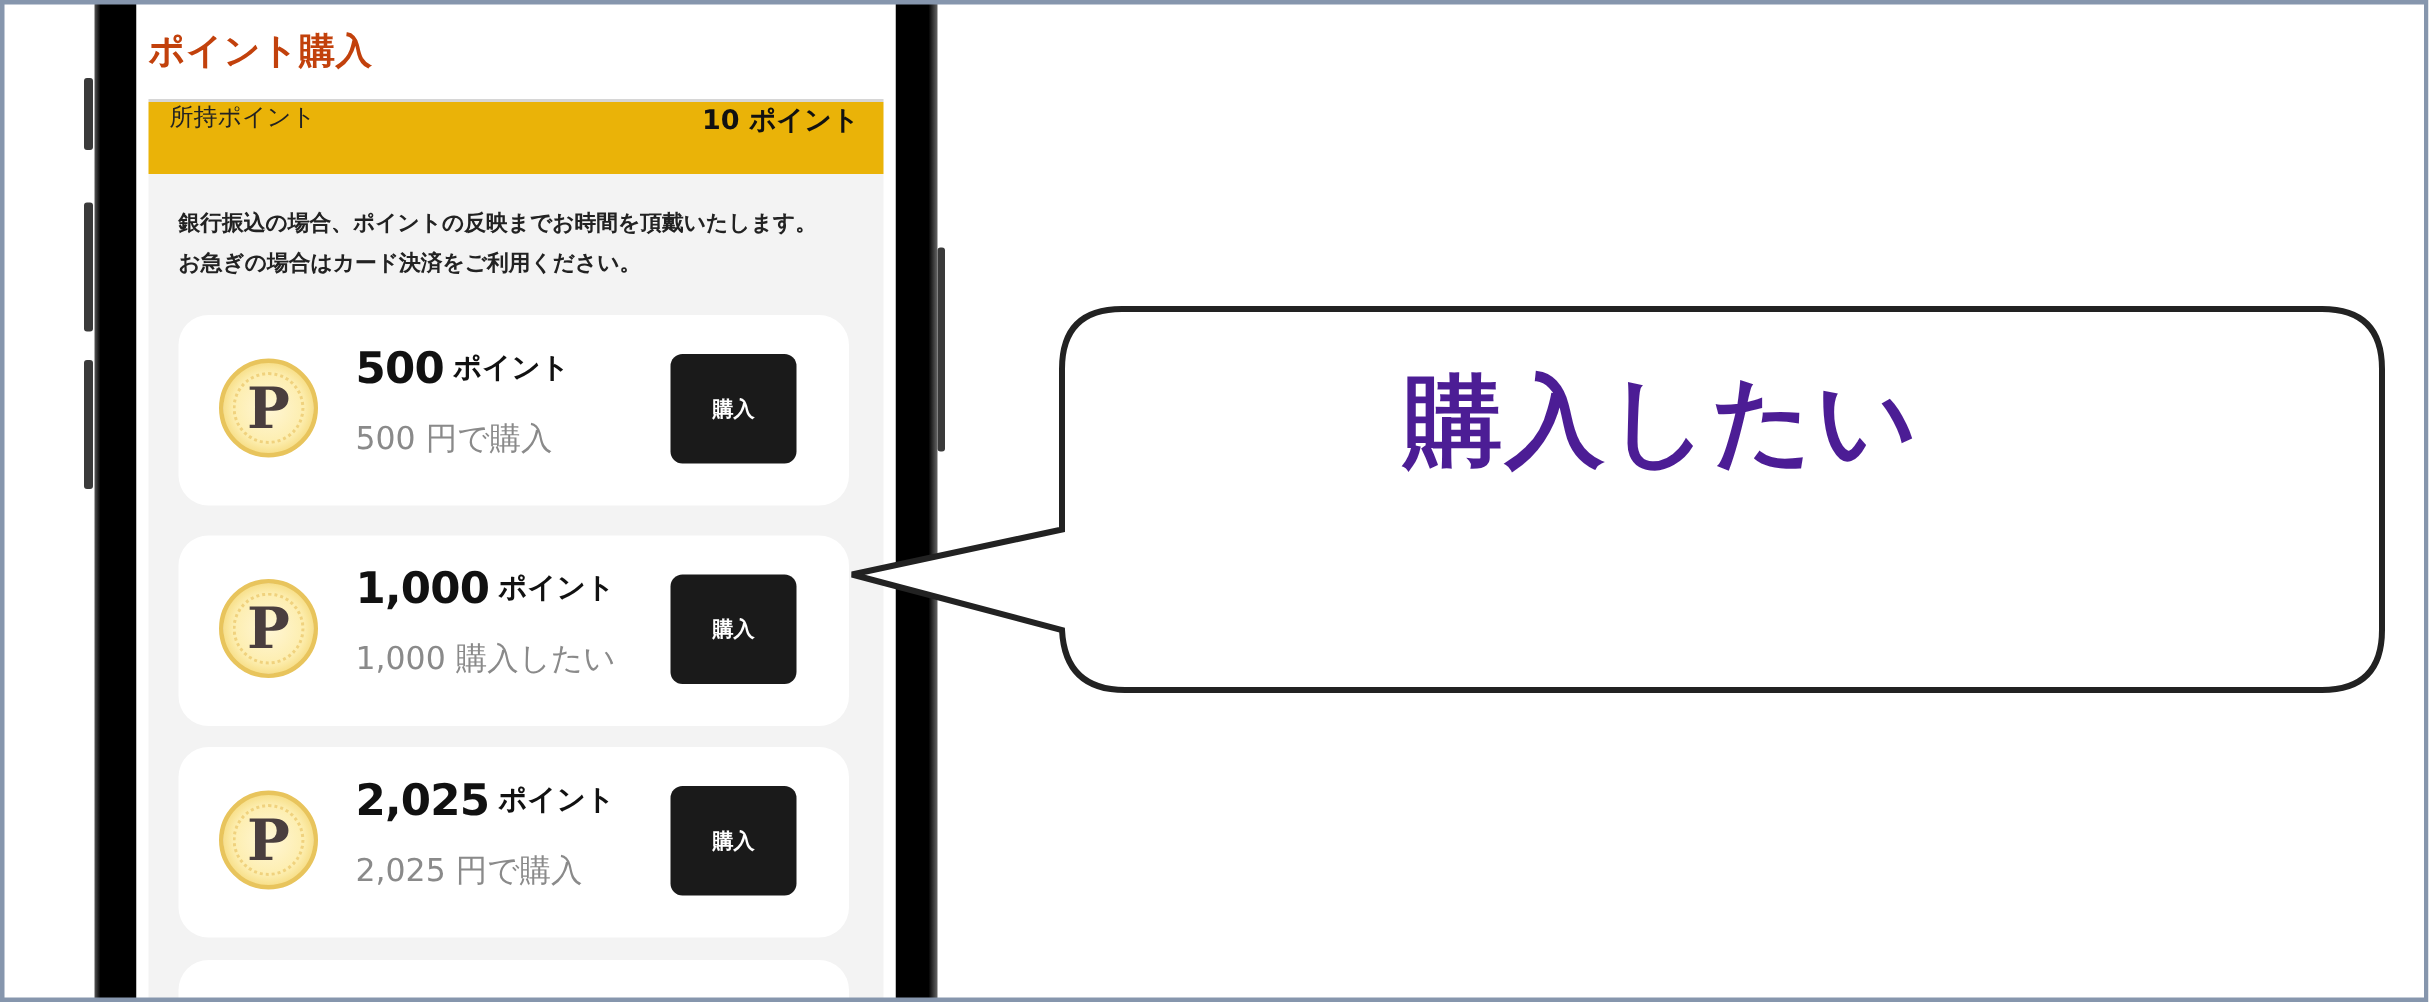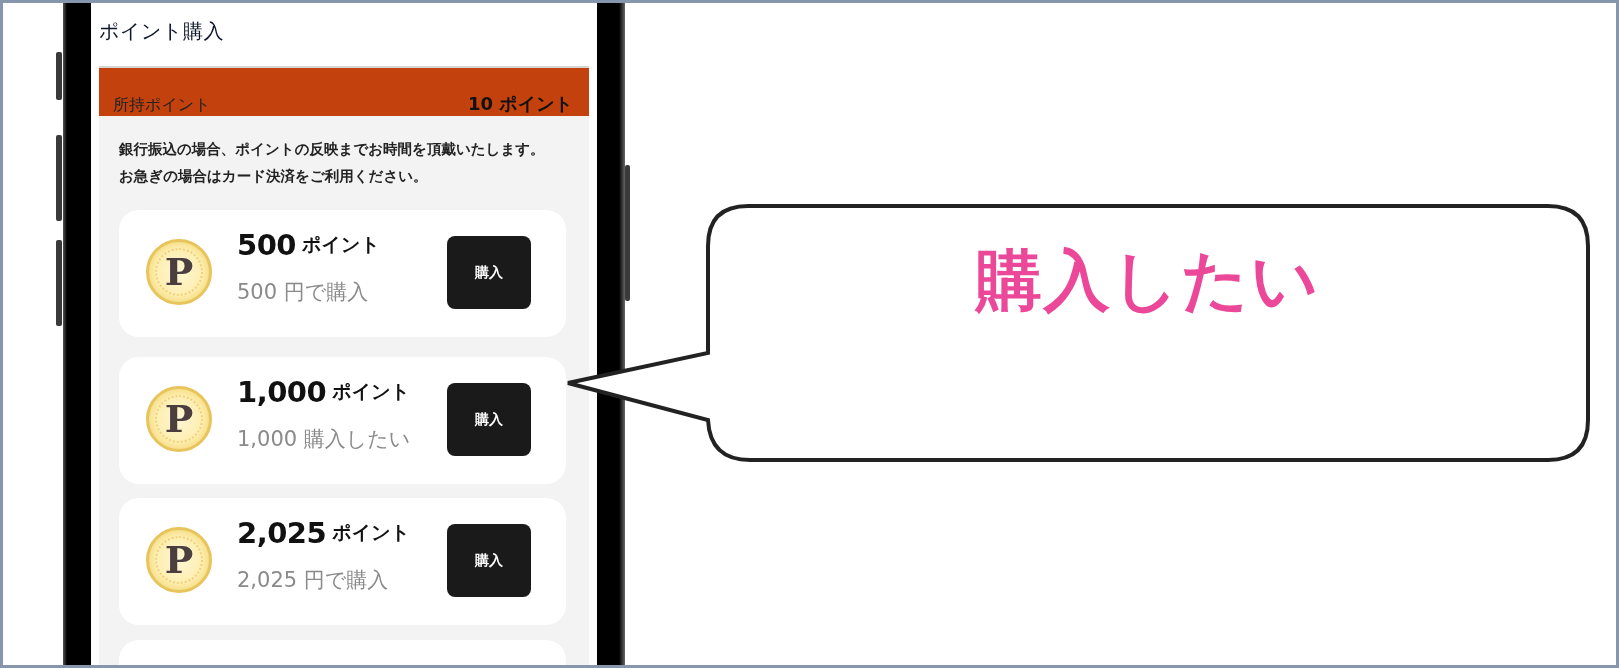--- a/index.html
+++ b/index.html
@@ -12,25 +12,25 @@
     }
 
     
     .side-btn { position: absolute; background: #3a3a3a; border-radius: 2px; }
     .phone-bezel-l { position: absolute; left: 63px; top: 0; width: 28px; height: 668px;
       background: linear-gradient(to right, #555 0px, #000 4px, #000 100%); }
     .phone-bezel-r { position: absolute; left: 597px; top: 0; width: 28px; height: 668px;
       background: linear-gradient(to right, #000 0px, #000 22px, #666 28px); }
     .screen { position: absolute; left: 91px; top: 0; width: 506px; height: 668px; background: #ffffff; overflow: hidden; }
 
-    .app-title { position: absolute; left: 8px; top: 18px; font-size: 20px; font-weight: normal; color: #0f172a; letter-spacing: 0.5px; }
+    .app-title { position: absolute; left: 8px; top: 18px; font-size: 24px; font-weight: bold; color: #c2410c; letter-spacing: 0.5px; }
     .divider { position: absolute; left: 8px; top: 66px; width: 490px; height: 2px; background: #d6d6d6; }
 
-    .balance-row { position: absolute; left: 8px; top: 68px; width: 490px; height: 48px; background: #c2410c;
-      display: flex; align-items: flex-end; justify-content: space-between; padding: 0 16px 0 14px; }
+    .balance-row { position: absolute; left: 8px; top: 68px; width: 490px; height: 48px; background: #eab308;
+      display: flex; align-items: flex-start; justify-content: space-between; padding: 0 16px 0 14px; }
     .balance-label { font-size: 16px; color: #222; }
     .balance-value { font-size: 18px; font-weight: bold; color: #111; }
 
     .content { position: absolute; left: 8px; top: 116px; width: 490px; height: 560px; background: #f3f3f3; }
     .notice { position: absolute; left: 20px; top: 20px; width: 440px; font-size: 14.5px; font-weight: bold;
       line-height: 27px; color: #222; }
 
     .card { position: absolute; left: 20px; width: 447px; height: 127px; background: #ffffff; border-radius: 20px; }
     .coin { position: absolute; left: 27px; top: 29px; width: 66px; height: 66px; border-radius: 50%;
       background: radial-gradient(circle, #fff6d6 0%, #fdeeb0 55%, #f6dc82 75%, #f2d271 100%);
@@ -41,22 +41,22 @@
     .card-title { position: absolute; left: 118px; top: 18px; display: flex; align-items: center; }
     .card-amount { font-size: 29px; font-weight: bold; color: #111; letter-spacing: -0.5px; }
     .card-unit { font-size: 19px; font-weight: bold; color: #111; margin-left: 6px; }
     .card-sub { position: absolute; left: 118px; top: 68px; font-size: 21px; color: #8a8a8a; }
     .buy-btn { position: absolute; left: 328px; top: 26px; width: 84px; height: 73px; background: #1a1a1a;
       border-radius: 8px; color: #fff; font-size: 14px; font-weight: bold; border: none;
       display: flex; align-items: center; justify-content: center; font-family: inherit; }
 
     
     .callout-svg { position: absolute; left: 0; top: 0; z-index: 10; }
-    .callout-text { position: absolute; left: 708px; top: 243px; width: 880px; z-index: 11;
-      text-align: center; font-size: 66px; font-weight: bold; color: #ec4899; line-height: 76px; letter-spacing: 2px; }
+    .callout-text { position: absolute; left: 668px; top: 243px; width: 880px; z-index: 11;
+      text-align: center; font-size: 66px; font-weight: bold; color: #4c1d95; line-height: 76px; letter-spacing: 2px; }
   </style>
 </head>
 <body>
 
 <div class="frame-border"></div>
 
 <div class="side-btn" style="left:56px; top:52px; width:6px; height:48px;"></div>
 <div class="side-btn" style="left:56px; top:135px; width:6px; height:86px;"></div>
 <div class="side-btn" style="left:56px; top:240px; width:6px; height:86px;"></div>
 <div class="side-btn" style="left:625px; top:165px; width:5px; height:136px;"></div>

